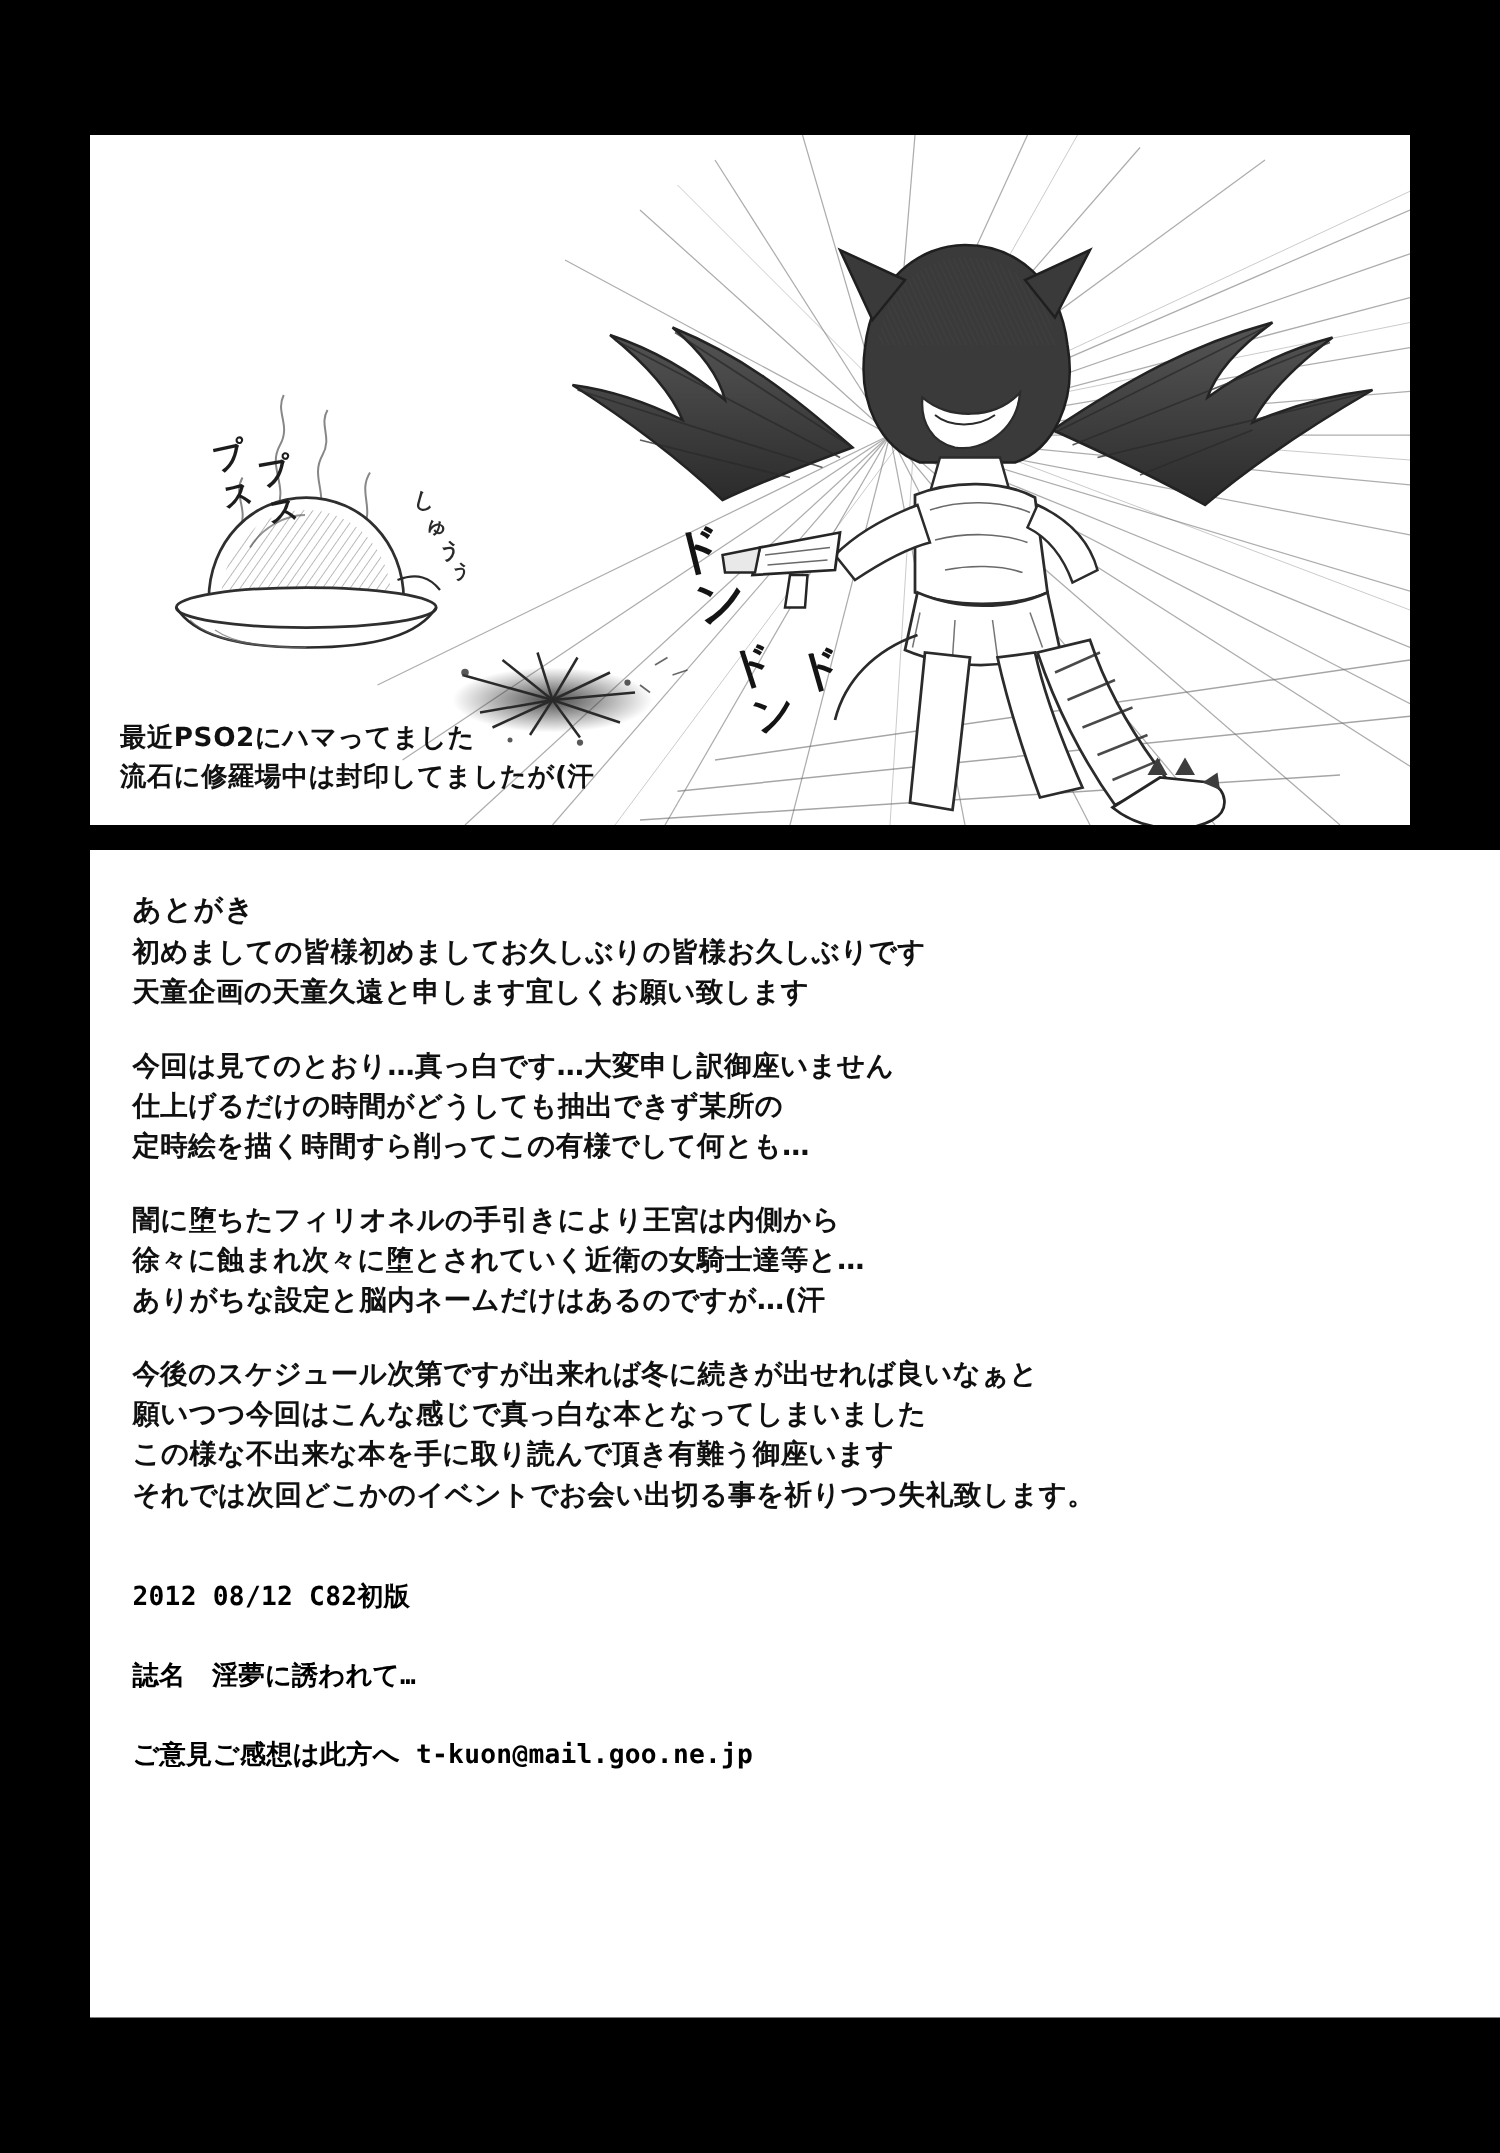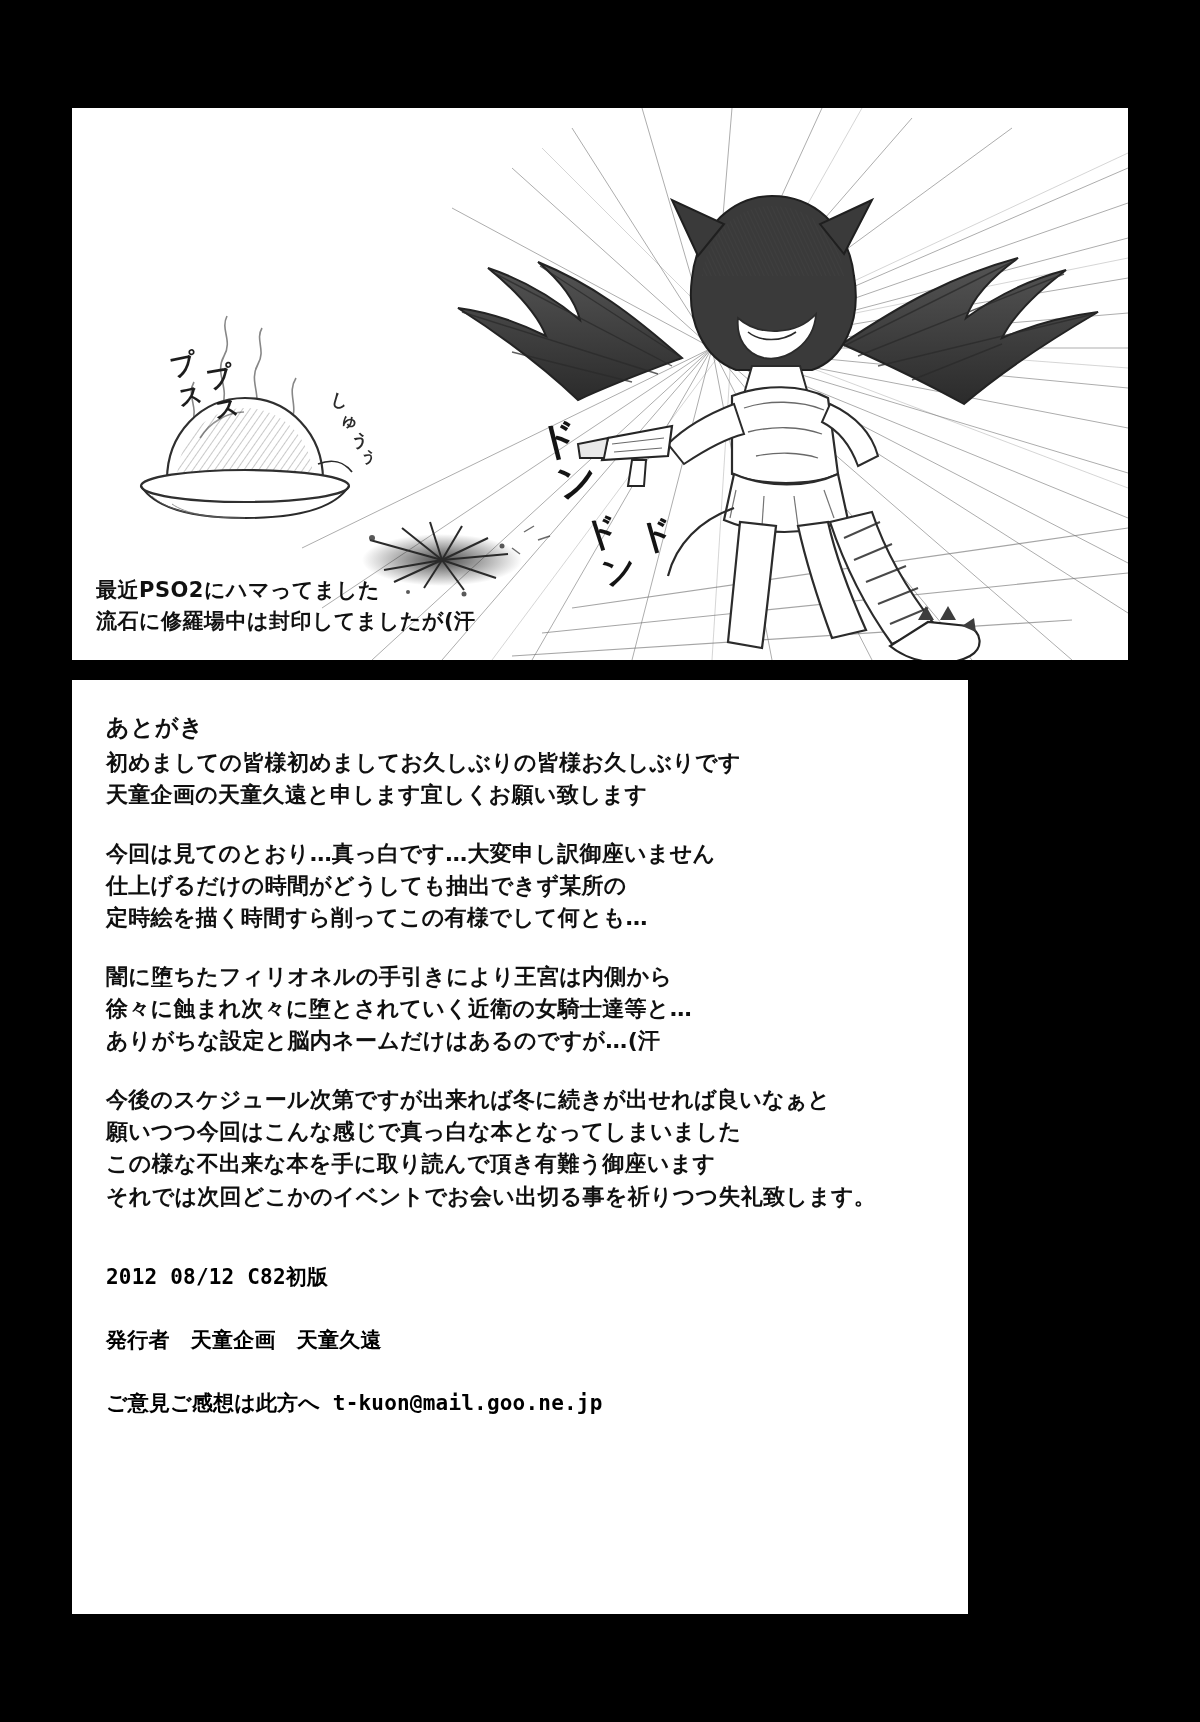--- a/index.html
+++ b/index.html
@@ -44,21 +44,21 @@
     font-weight: 700;
     letter-spacing: 0.5px;
     white-space: pre;
   }
 
   
   .panel-text {
     position: absolute;
     left: 72px;
     top: 680px;
-    width: 896px;
+    width: 1129px;
     height: 934px;
     background: #ffffff;
     box-sizing: border-box;
     padding: 32px 34px 26px 34px;
   }
 
   .afterword-title {
     font-family: "DejaVu Sans", sans-serif;
     font-size: 23px;
     font-weight: 700;
@@ -357,17 +357,17 @@
   <p class="para">闇に堕ちたフィリオネルの手引きにより王宮は内側から
 徐々に蝕まれ次々に堕とされていく近衛の女騎士達等と…
 ありがちな設定と脳内ネームだけはあるのですが…(汗</p>
   <p class="para tight">今後のスケジュール次第ですが出来れば冬に続きが出せれば良いなぁと
 願いつつ今回はこんな感じで真っ白な本となってしまいました
 この様な不出来な本を手に取り読んで頂き有難う御座います
 それでは次回どこかのイベントでお会い出切る事を祈りつつ失礼致します。</p>
 
   <div class="colophon">
     <div>2012  08/12  C82初版</div>
-    <div>発行者　天童企画　天童久遠</div>
+    <div>誌名　淫夢に誘われて…</div>
     <div>ご意見ご感想は此方へ  t-kuon@mail.goo.ne.jp</div>
   </div>
 
 </div>
 
 </body></html>

